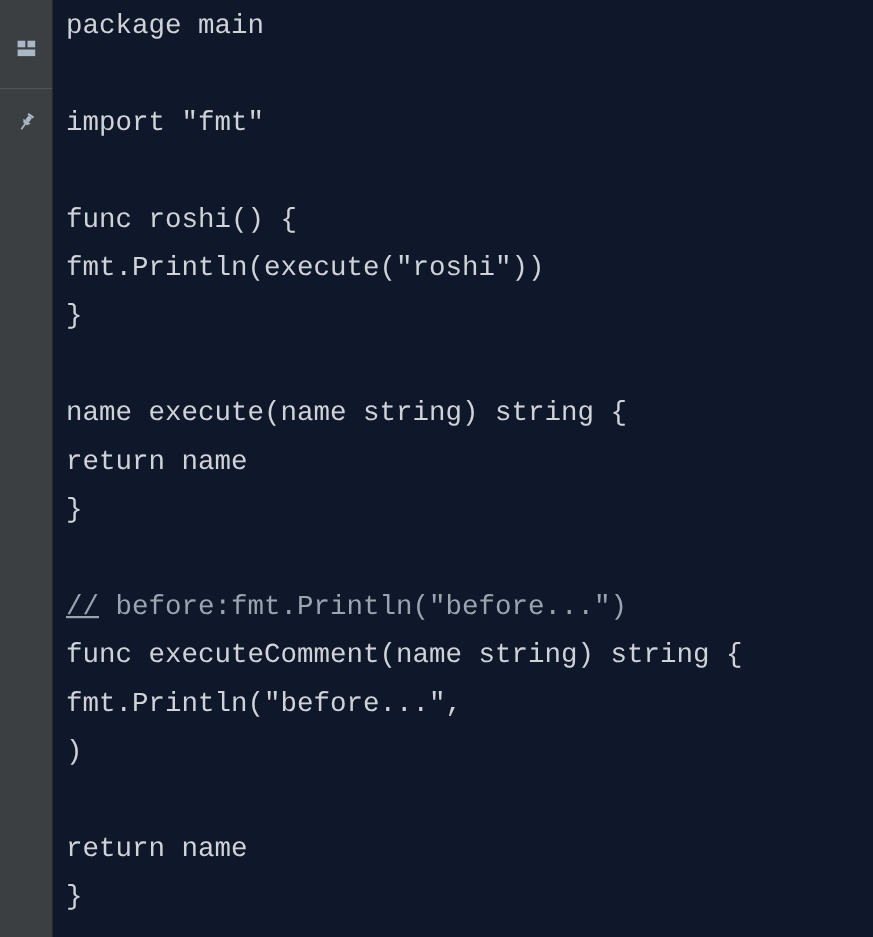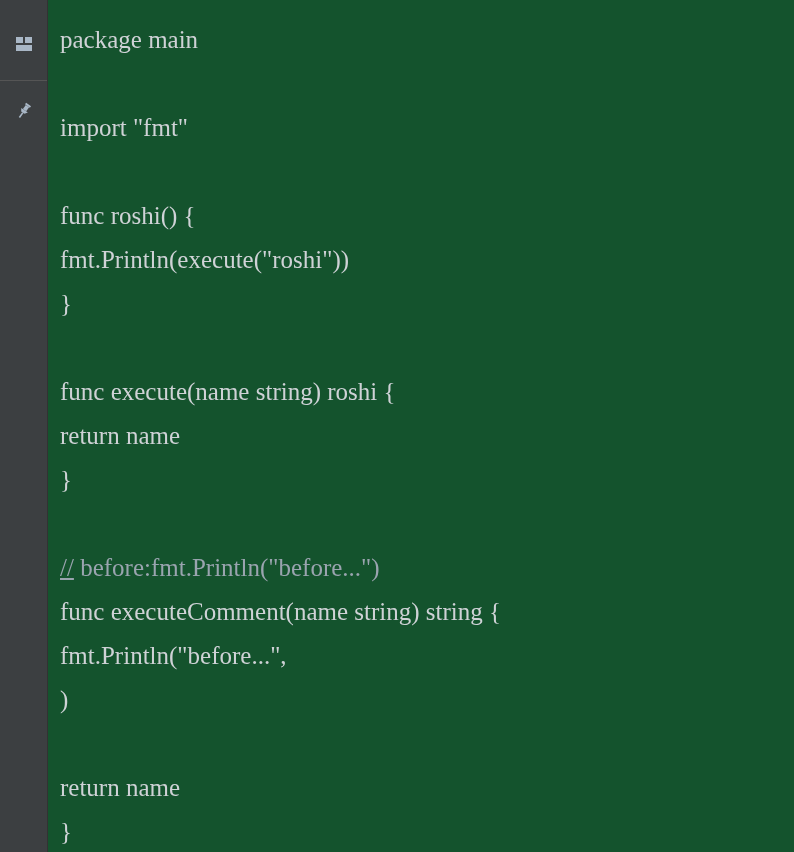--- a/index.html
+++ b/index.html
@@ -34,24 +34,23 @@
       cursor: pointer;
     }
     .gutter-sep {
       width: 100%;
       height: 1px;
       background: #555;
       margin: 6px 0 18px 0;
     }
     .editor {
       flex: 1;
-      background: #14532d;
-      padding: 18px 0 0 12px;
+      background: #0f172a;
+      padding: 2px 0 0 12px;
       overflow: hidden;
-      font-family: Liberation Serif, serif;
     }
     .line { white-space: pre; height: 44px; }
     .cm { color: #9aa4af; }
     .cm u { text-decoration: underline; color: #9aa4af; }
     .kw { color: #cfd2d6; }
     .id { color: #cfd2d6; }
     .pn { color: #cfd2d6; }
   </style>
 </head>
 <body>
@@ -79,21 +78,21 @@
 
 <div class="editor">
   <div class="line kw">package main</div>
   <div class="line"></div>
   <div class="line kw">import "fmt"</div>
   <div class="line"></div>
   <div class="line kw">func roshi() {</div>
   <div class="line id">fmt.Println(execute("roshi"))</div>
   <div class="line pn">}</div>
   <div class="line"></div>
-  <div class="line kw">func execute(name string) roshi {</div>
+  <div class="line kw">name execute(name string) string {</div>
   <div class="line id">return name</div>
   <div class="line pn">}</div>
   <div class="line"></div>
   <div class="line cm"><u>//</u><span> before:fmt.Println("before...")</span></div>
   <div class="line kw">func executeComment(name string) string {</div>
   <div class="line id">fmt.Println("before...",</div>
   <div class="line pn">)</div>
   <div class="line"></div>
   <div class="line id">return name</div>
   <div class="line pn">}</div>

